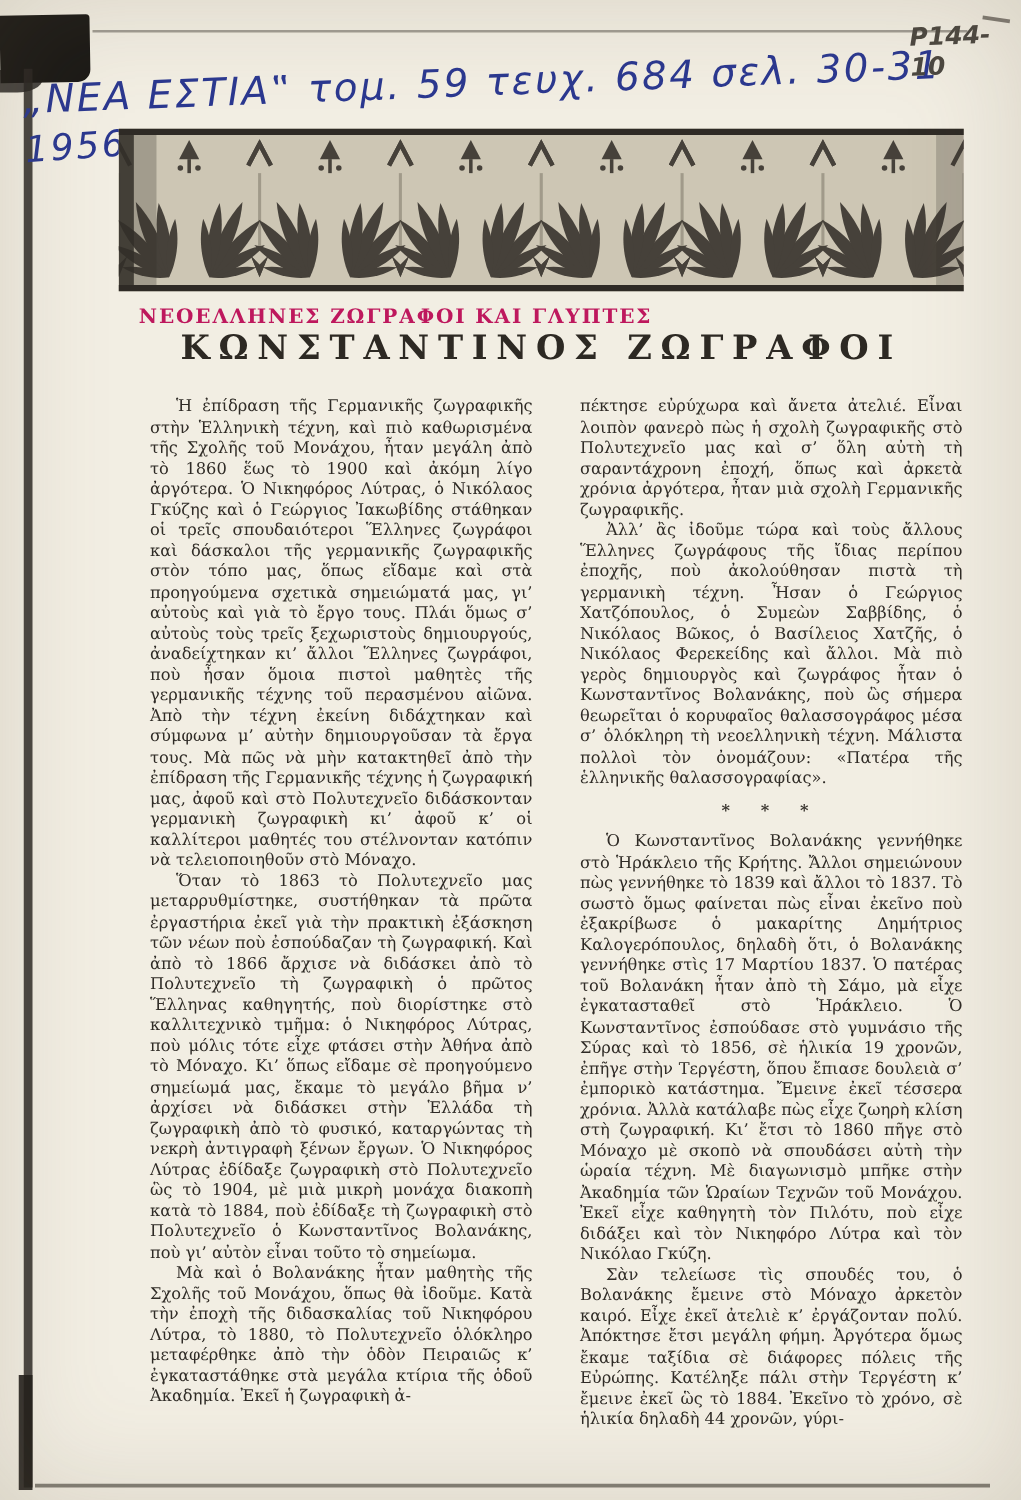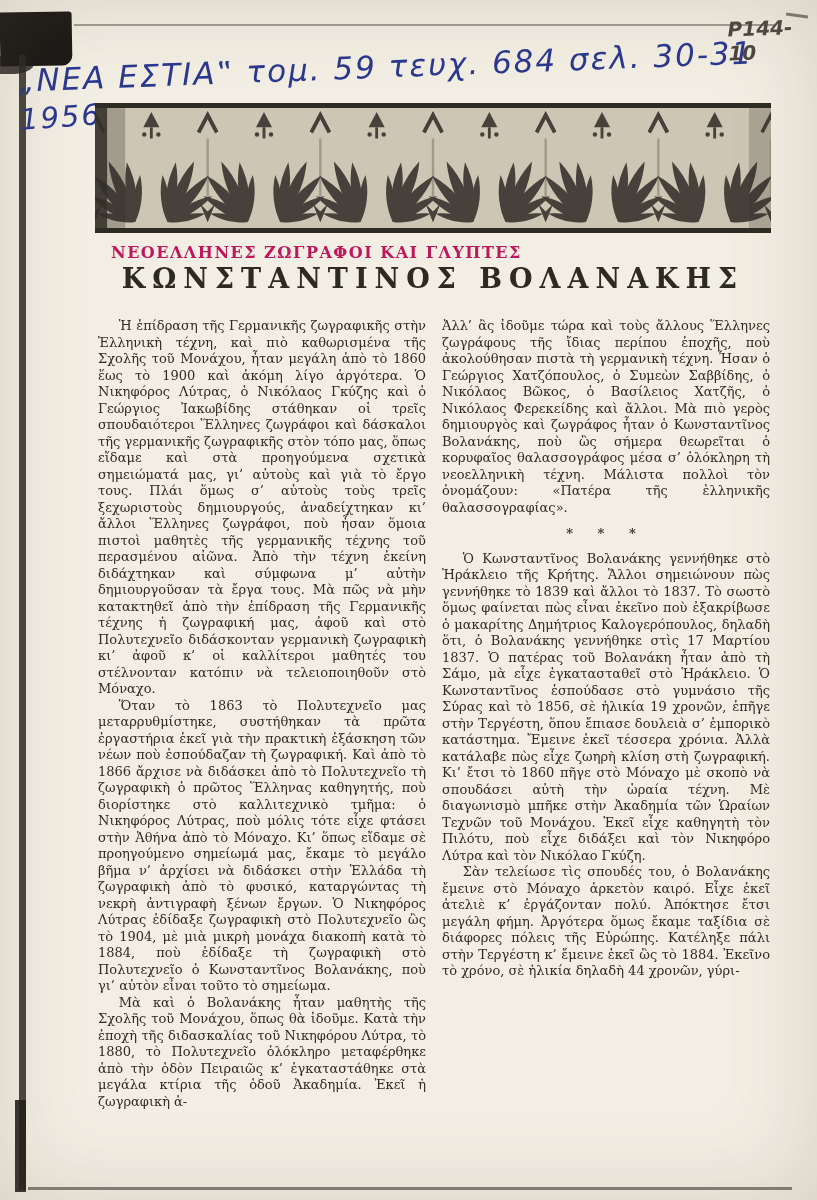--- a/index.html
+++ b/index.html
@@ -68,21 +68,21 @@
     text-align:center;
     font-size:27px;font-weight:bold;letter-spacing:7px;
     color:#2d2923;
   }
   
   .columns{
     position:absolute;left:98px;top:318px;width:672px;
     display:flex;gap:16px;
   }
   .col{width:328px;font-size:13px;line-height:1.27;text-align:justify;
-    color:#2f2b26;hyphens:auto;-webkit-hyphens:auto;}
+    color:#2f2b26;hyphens:auto;margin-left:22px;-webkit-hyphens:auto;}
   .para{margin:0;text-indent:1.6em;text-align:justify;}
   #right-top .para:first-child{text-indent:0;}
   .sep{
     text-align:center;letter-spacing:10px;font-weight:bold;
     margin:10px 0 8px 0;color:#3a352f;
   }
 </style>
 </head>
 <body>
 
@@ -136,30 +136,31 @@
         <use href="#motif" x="448"></use>
         <use href="#motif" x="560"></use>
       </g>
       <rect x="0" y="0" width="12" height="118" fill="#332f29" opacity="0.85"></rect>
       <rect x="0" y="0" width="30" height="118" fill="#332f29" opacity="0.28"></rect>
       <rect x="650" y="0" width="22" height="118" fill="#332f29" opacity="0.22"></rect>
     </svg>
   </div>
 
   <div class="kicker">ΝΕΟΕΛΛΗΝΕΣ ΖΩΓΡΑΦΟΙ ΚΑΙ ΓΛΥΠΤΕΣ</div>
-  <h1 class="title">ΚΩΝΣΤΑΝΤΙΝΟΣ ΒΟΛΑΝΑΚΗΣ</h1>
+  <h1 class="title">ΚΩΝΣΤΑΝΤΙΝΟΣ ΖΩΓΡΑΦΟΙ</h1>
 
   <div class="columns">
     <div class="col" id="col-left">
         <p class="para">Ἡ ἐπίδραση τῆς Γερμανικῆς ζωγραφικῆς στὴν Ἑλληνικὴ τέχνη, καὶ πιὸ καθωρισμένα τῆς Σχολῆς τοῦ Μονάχου, ἦταν μεγάλη ἀπὸ τὸ 1860 ἕως τὸ 1900 καὶ ἀκόμη λίγο ἀργότερα. Ὁ Νικηφόρος Λύτρας, ὁ Νικόλαος Γκύζης καὶ ὁ Γεώργιος Ἰακωβίδης στάθηκαν οἱ τρεῖς σπουδαιότεροι Ἕλληνες ζωγράφοι καὶ δάσκαλοι τῆς γερμανικῆς ζωγραφικῆς στὸν τόπο μας, ὅπως εἴδαμε καὶ στὰ προηγούμενα σχετικὰ σημειώματά μας, γι’ αὐτοὺς καὶ γιὰ τὸ ἔργο τους. Πλάι ὅμως σ’ αὐτοὺς τοὺς τρεῖς ξεχωριστοὺς δημιουργούς, ἀναδείχτηκαν κι’ ἄλλοι Ἕλληνες ζωγράφοι, ποὺ ἦσαν ὅμοια πιστοὶ μαθητὲς τῆς γερμανικῆς τέχνης τοῦ περασμένου αἰῶνα. Ἀπὸ τὴν τέχνη ἐκείνη διδάχτηκαν καὶ σύμφωνα μ’ αὐτὴν δημιουργοῦσαν τὰ ἔργα τους. Μὰ πῶς νὰ μὴν κατακτηθεῖ ἀπὸ τὴν ἐπίδραση τῆς Γερμανικῆς τέχνης ἡ ζωγραφική μας, ἀφοῦ καὶ στὸ Πολυτεχνεῖο διδάσκονταν γερμανικὴ ζωγραφικὴ κι’ ἀφοῦ κ’ οἱ καλλίτεροι μαθητές του στέλνονταν κατόπιν νὰ τελειοποιηθοῦν στὸ Μόναχο.</p>
         <p class="para">Ὅταν τὸ 1863 τὸ Πολυτεχνεῖο μας μεταρρυθμίστηκε, συστήθηκαν τὰ πρῶτα ἐργαστήρια ἐκεῖ γιὰ τὴν πρακτικὴ ἐξάσκηση τῶν νέων ποὺ ἐσπούδαζαν τὴ ζωγραφική. Καὶ ἀπὸ τὸ 1866 ἄρχισε νὰ διδάσκει ἀπὸ τὸ Πολυτεχνεῖο τὴ ζωγραφικὴ ὁ πρῶτος Ἕλληνας καθηγητής, ποὺ διορίστηκε στὸ καλλιτεχνικὸ τμῆμα: ὁ Νικηφόρος Λύτρας, ποὺ μόλις τότε εἶχε φτάσει στὴν Ἀθήνα ἀπὸ τὸ Μόναχο. Κι’ ὅπως εἴδαμε σὲ προηγούμενο σημείωμά μας, ἔκαμε τὸ μεγάλο βῆμα ν’ ἀρχίσει νὰ διδάσκει στὴν Ἑλλάδα τὴ ζωγραφικὴ ἀπὸ τὸ φυσικό, καταργώντας τὴ νεκρὴ ἀντιγραφὴ ξένων ἔργων. Ὁ Νικηφόρος Λύτρας ἐδίδαξε ζωγραφικὴ στὸ Πολυτεχνεῖο ὣς τὸ 1904, μὲ μιὰ μικρὴ μονάχα διακοπὴ κατὰ τὸ 1884, ποὺ ἐδίδαξε τὴ ζωγραφικὴ στὸ Πολυτεχνεῖο ὁ Κωνσταντῖνος Βολανάκης, ποὺ γι’ αὐτὸν εἶναι τοῦτο τὸ σημείωμα.</p>
         <p class="para">Μὰ καὶ ὁ Βολανάκης ἦταν μαθητὴς τῆς Σχολῆς τοῦ Μονάχου, ὅπως θὰ ἰδοῦμε. Κατὰ τὴν ἐποχὴ τῆς διδασκαλίας τοῦ Νικηφόρου Λύτρα, τὸ 1880, τὸ Πολυτεχνεῖο ὁλόκληρο μεταφέρθηκε ἀπὸ τὴν ὁδὸν Πειραιῶς κ’ ἐγκαταστάθηκε στὰ μεγάλα κτίρια τῆς ὁδοῦ Ἀκαδημία. Ἐκεῖ ἡ ζωγραφικὴ ἀ-</p>
       </div>
     <div class="col" id="col-right">
       <div id="right-top">
+          <p class="para">πέκτησε εὐρύχωρα καὶ ἄνετα ἀτελιέ. Εἶναι λοιπὸν φανερὸ πὼς ἡ σχολὴ ζωγραφικῆς στὸ Πολυτεχνεῖο μας καὶ σ’ ὅλη αὐτὴ τὴ σαραντάχρονη ἐποχή, ὅπως καὶ ἀρκετὰ χρόνια ἀργότερα, ἦταν μιὰ σχολὴ Γερμανικῆς ζωγραφικῆς.</p>
           <p class="para">Ἀλλ’ ἂς ἰδοῦμε τώρα καὶ τοὺς ἄλλους Ἕλληνες ζωγράφους τῆς ἴδιας περίπου ἐποχῆς, ποὺ ἀκολούθησαν πιστὰ τὴ γερμανικὴ τέχνη. Ἦσαν ὁ Γεώργιος Χατζόπουλος, ὁ Συμεὼν Σαββίδης, ὁ Νικόλαος Βῶκος, ὁ Βασίλειος Χατζῆς, ὁ Νικόλαος Φερεκείδης καὶ ἄλλοι. Μὰ πιὸ γερὸς δημιουργὸς καὶ ζωγράφος ἦταν ὁ Κωνσταντῖνος Βολανάκης, ποὺ ὣς σήμερα θεωρεῖται ὁ κορυφαῖος θαλασσογράφος μέσα σ’ ὁλόκληρη τὴ νεοελληνικὴ τέχνη. Μάλιστα πολλοὶ τὸν ὀνομάζουν: «Πατέρα τῆς ἑλληνικῆς θαλασσογραφίας».</p>
         </div>
       <div class="sep">* * *</div>
       <div id="right-bottom">
           <p class="para">Ὁ Κωνσταντῖνος Βολανάκης γεννήθηκε στὸ Ἡράκλειο τῆς Κρήτης. Ἄλλοι σημειώνουν πὼς γεννήθηκε τὸ 1839 καὶ ἄλλοι τὸ 1837. Τὸ σωστὸ ὅμως φαίνεται πὼς εἶναι ἐκεῖνο ποὺ ἐξακρίβωσε ὁ μακαρίτης Δημήτριος Καλογερόπουλος, δηλαδὴ ὅτι, ὁ Βολανάκης γεννήθηκε στὶς 17 Μαρτίου 1837. Ὁ πατέρας τοῦ Βολανάκη ἦταν ἀπὸ τὴ Σάμο, μὰ εἶχε ἐγκατασταθεῖ στὸ Ἡράκλειο. Ὁ Κωνσταντῖνος ἐσπούδασε στὸ γυμνάσιο τῆς Σύρας καὶ τὸ 1856, σὲ ἡλικία 19 χρονῶν, ἐπῆγε στὴν Τεργέστη, ὅπου ἔπιασε δουλειὰ σ’ ἐμπορικὸ κατάστημα. Ἔμεινε ἐκεῖ τέσσερα χρόνια. Ἀλλὰ κατάλαβε πὼς εἶχε ζωηρὴ κλίση στὴ ζωγραφική. Κι’ ἔτσι τὸ 1860 πῆγε στὸ Μόναχο μὲ σκοπὸ νὰ σπουδάσει αὐτὴ τὴν ὡραία τέχνη. Μὲ διαγωνισμὸ μπῆκε στὴν Ἀκαδημία τῶν Ὡραίων Τεχνῶν τοῦ Μονάχου. Ἐκεῖ εἶχε καθηγητὴ τὸν Πιλότυ, ποὺ εἶχε διδάξει καὶ τὸν Νικηφόρο Λύτρα καὶ τὸν Νικόλαο Γκύζη.</p>
           <p class="para">Σὰν τελείωσε τὶς σπουδές του, ὁ Βολανάκης ἔμεινε στὸ Μόναχο ἀρκετὸν καιρό. Εἶχε ἐκεῖ ἀτελιὲ κ’ ἐργάζονταν πολύ. Ἀπόκτησε ἔτσι μεγάλη φήμη. Ἀργότερα ὅμως ἔκαμε ταξίδια σὲ διάφορες πόλεις τῆς Εὐρώπης. Κατέληξε πάλι στὴν Τεργέστη κ’ ἔμεινε ἐκεῖ ὣς τὸ 1884. Ἐκεῖνο τὸ χρόνο, σὲ ἡλικία δηλαδὴ 44 χρονῶν, γύρι-</p>
         </div>
     </div>
   </div>
 

